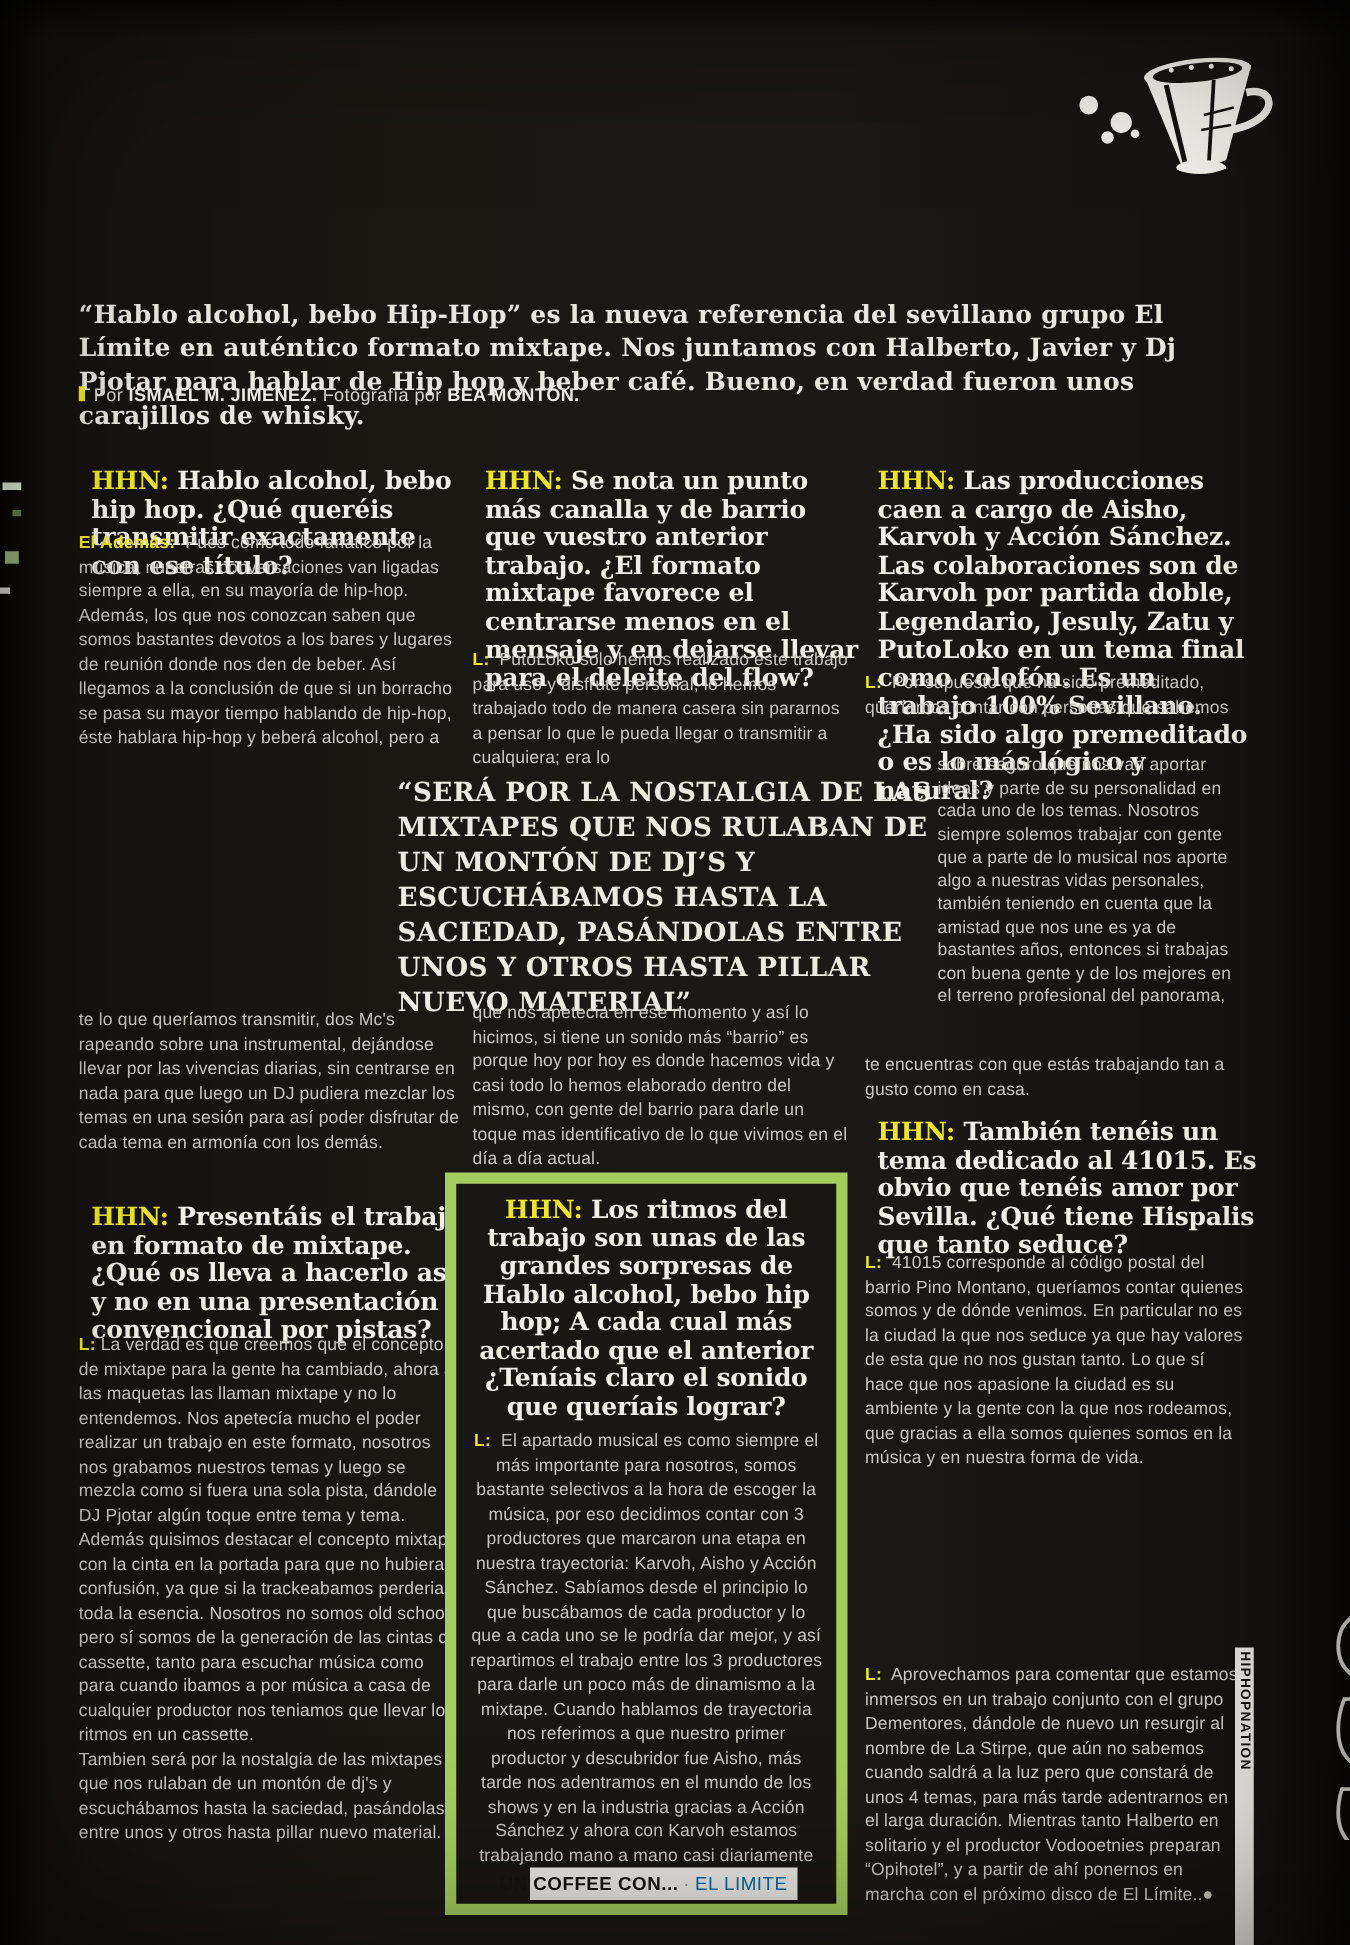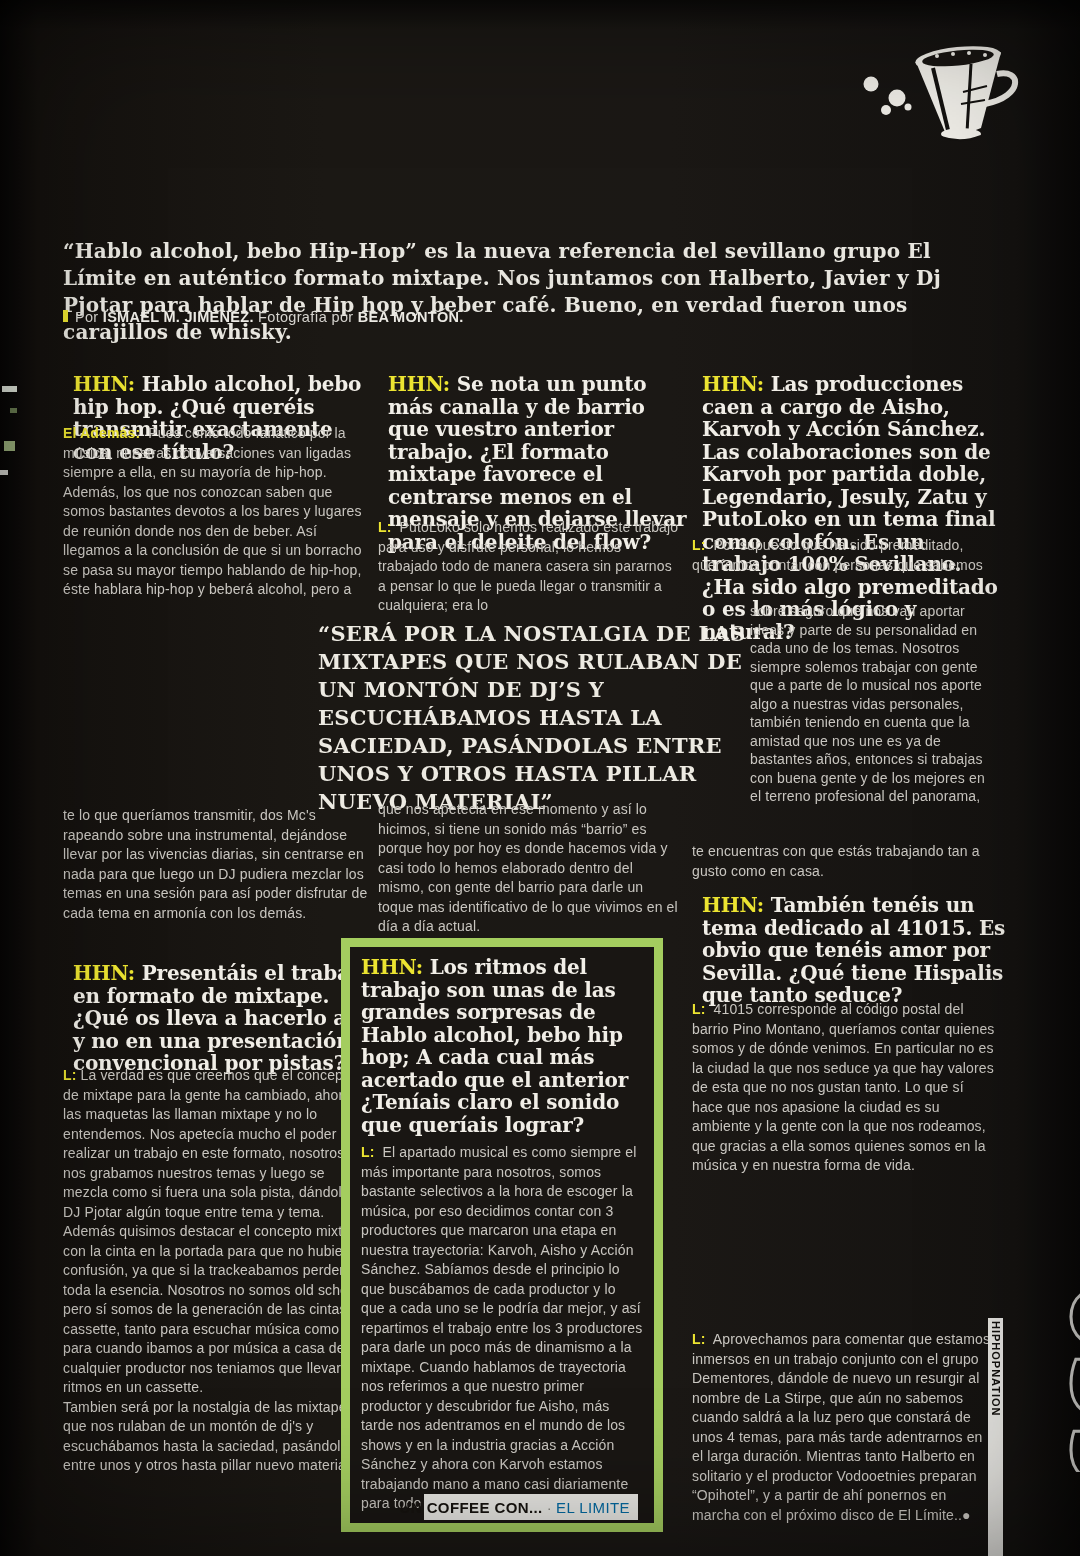--- a/index.html
+++ b/index.html
@@ -149,21 +149,21 @@
     <span class="lbl">L:</span>
     <span>PutoLoko solo hemos realizado este trabajo para uso y disfrute personal, lo hemos trabajado todo de manera casera sin pararnos a pensar lo que le pueda llegar o transmitir a cualquiera; era lo</span>
   </p>
 
   <blockquote class="abs pullquote" style="left:318px;top:620px;width:428px;">“SERÁ POR LA NOSTALGIA DE LAS MIXTAPES QUE NOS RULABAN DE UN MONTÓN DE DJ’S Y ESCUCHÁBAMOS HASTA LA SACIEDAD, PASÁNDOLAS ENTRE UNOS Y OTROS HASTA PILLAR NUEVO MATERIAL”</blockquote>
 
   <p class="abs body-block" style="left:378px;top:800px;width:304px;">
     <span>que nos apetecia en ese momento y así lo hicimos, si tiene un sonido más “barrio” es porque hoy por hoy es donde hacemos vida y casi todo lo hemos elaborado dentro del mismo, con gente del barrio para darle un toque mas identificativo de lo que vivimos en el día a día actual.</span>
   </p>
 
-  <div class="abs greenbox" style="left:341px;top:938px;">
+  <div class="abs greenbox" style="left:356px;top:938px;text-align:center;">
     <h3 class="q">
       <span class="hhn">HHN:</span>
       <span>Los ritmos del trabajo son unas de las grandes sorpresas de Hablo alcohol, bebo hip hop; A cada cual más acertado que el anterior ¿Teníais claro el sonido que queríais lograr?</span>
     </h3>
     <p class="body-block">
       <span class="lbl">L:</span>
       <span>El apartado musical es como siempre el más importante para nosotros, somos bastante selectivos a la hora de escoger la música, por eso decidimos contar con 3 productores que marcaron una etapa en nuestra trayectoria: Karvoh, Aisho y Acción Sánchez. Sabíamos desde el principio lo que buscábamos de cada productor y lo que a cada uno se le podría dar mejor, y así repartimos el trabajo entre los 3 productores para darle un poco más de dinamismo a la mixtape. Cuando hablamos de trayectoria nos referimos a que nuestro primer productor y descubridor fue Aisho, más tarde nos adentramos en el mundo de los shows y en la industria gracias a Acción Sánchez y ahora con Karvoh estamos trabajando mano a mano casi diariamente para todo tipo de trabajos.</span>
     </p>
   </div>
 

